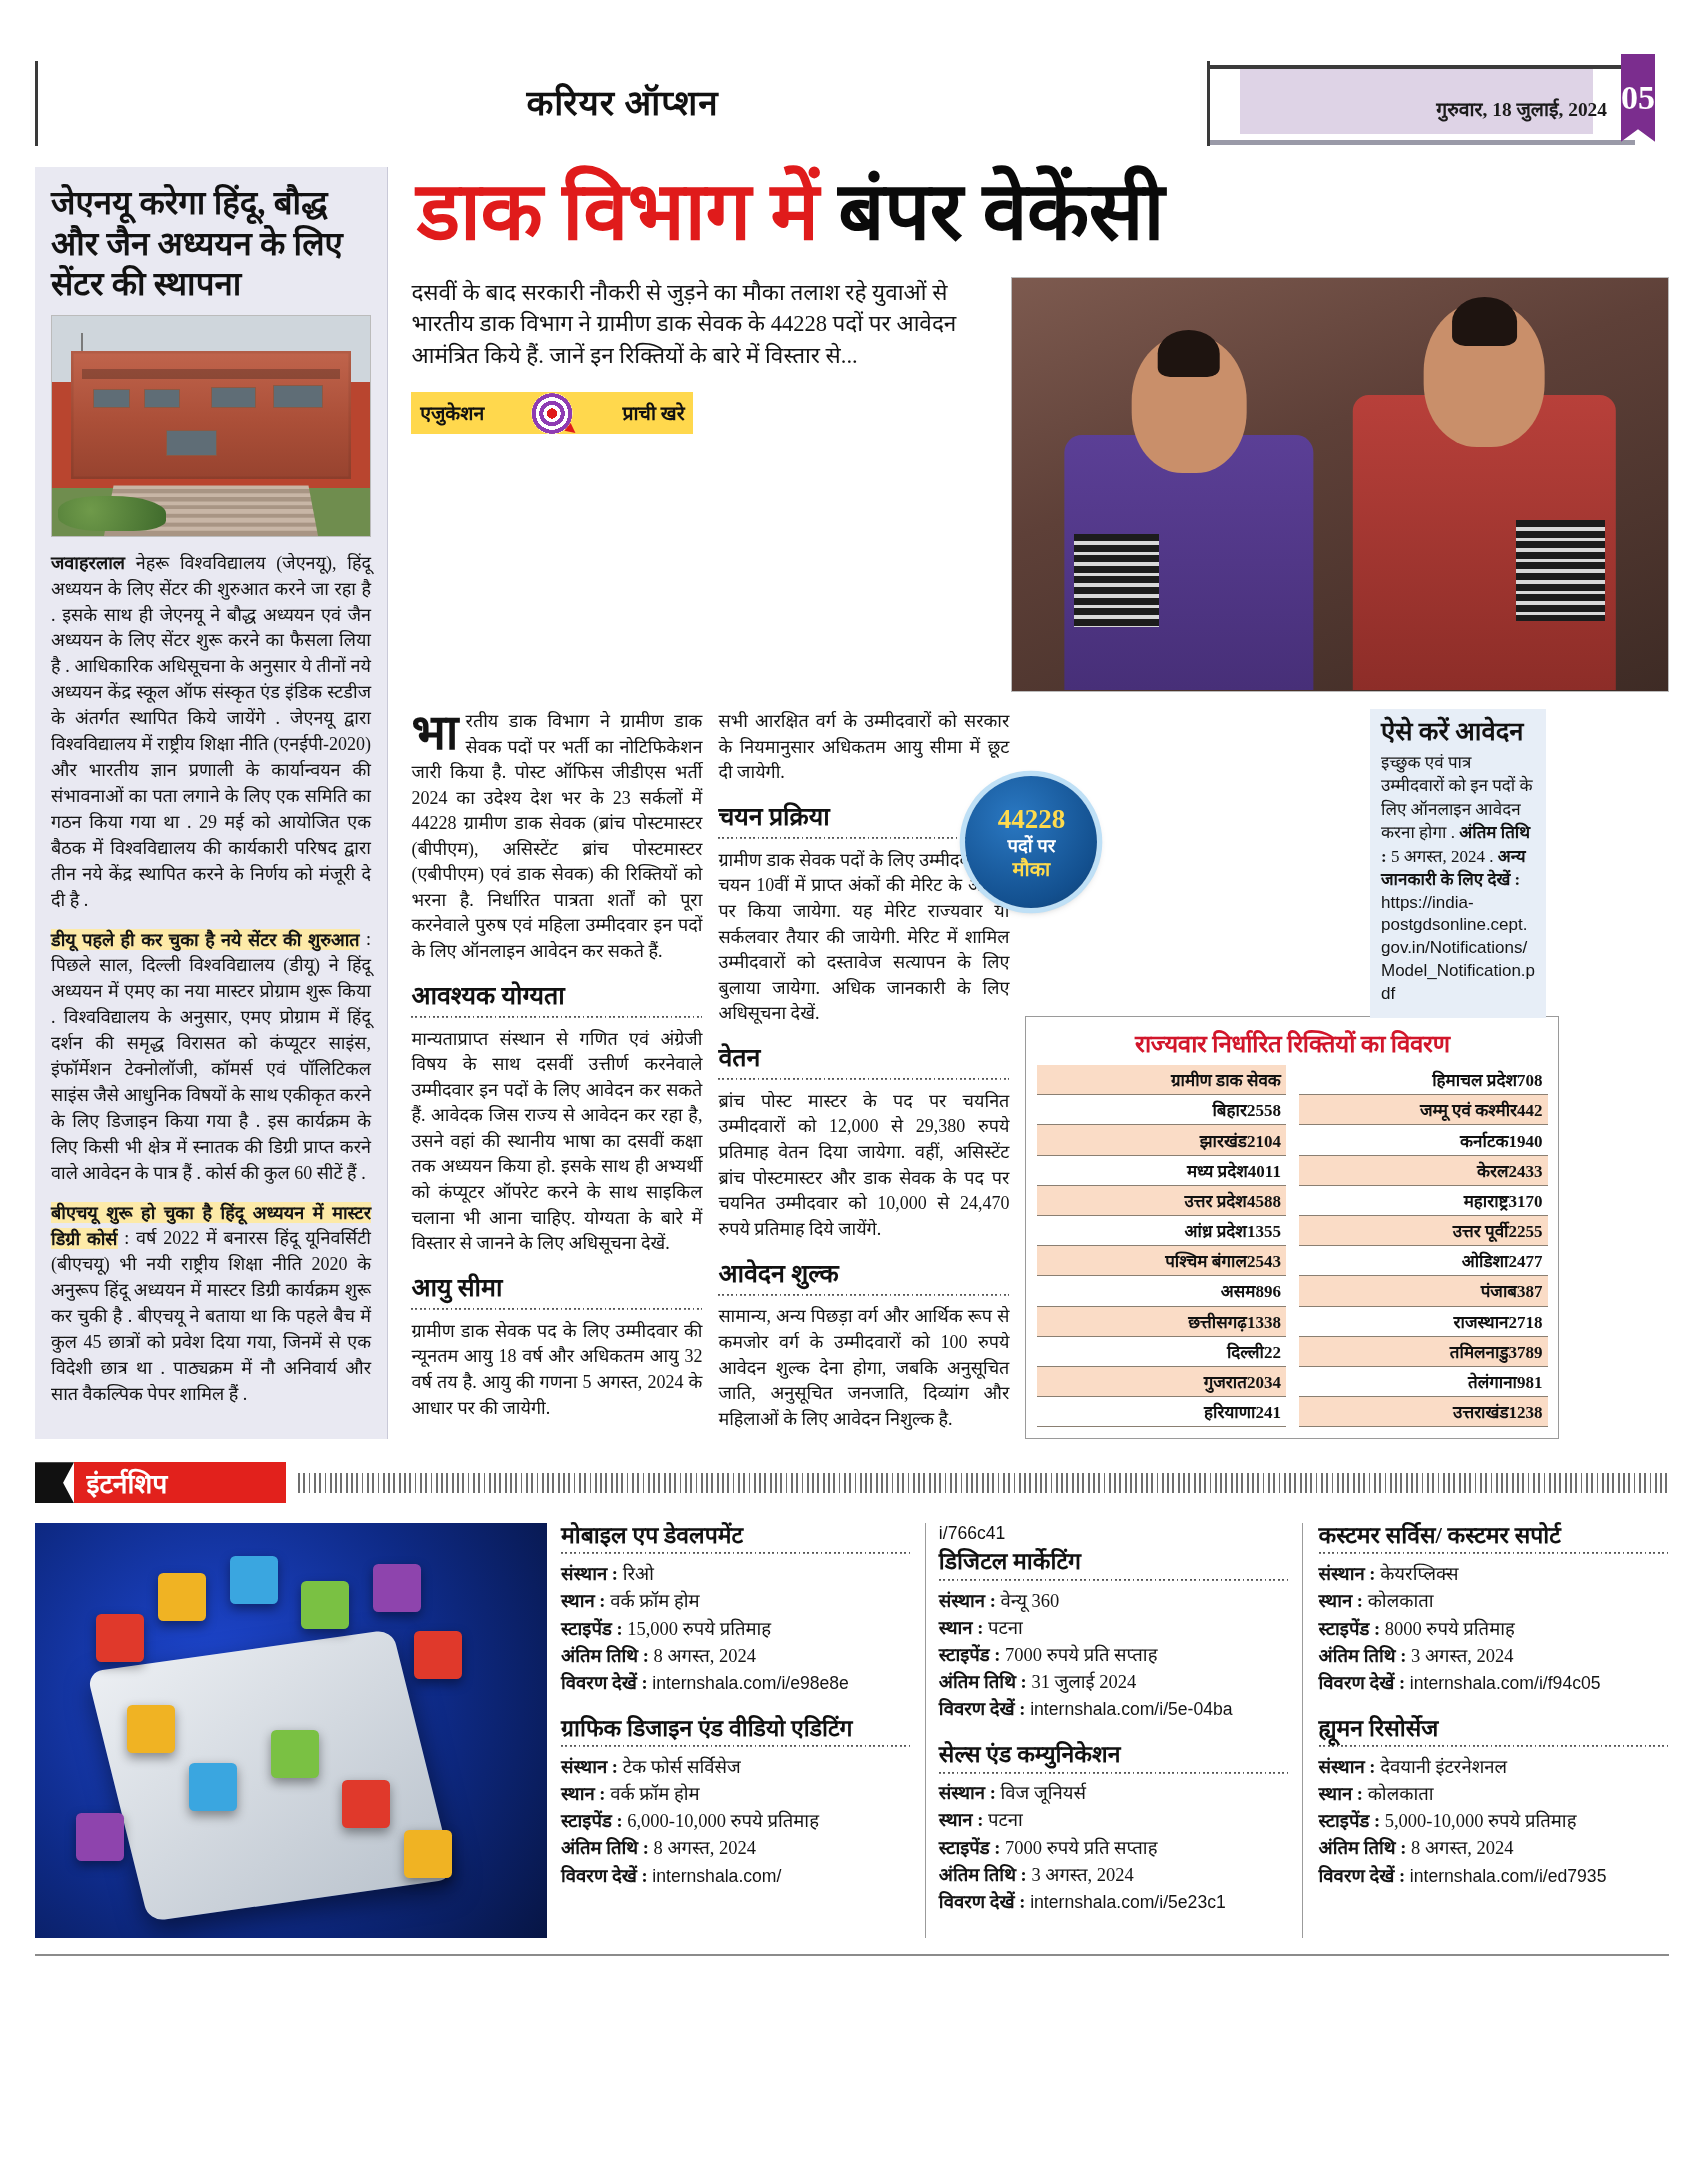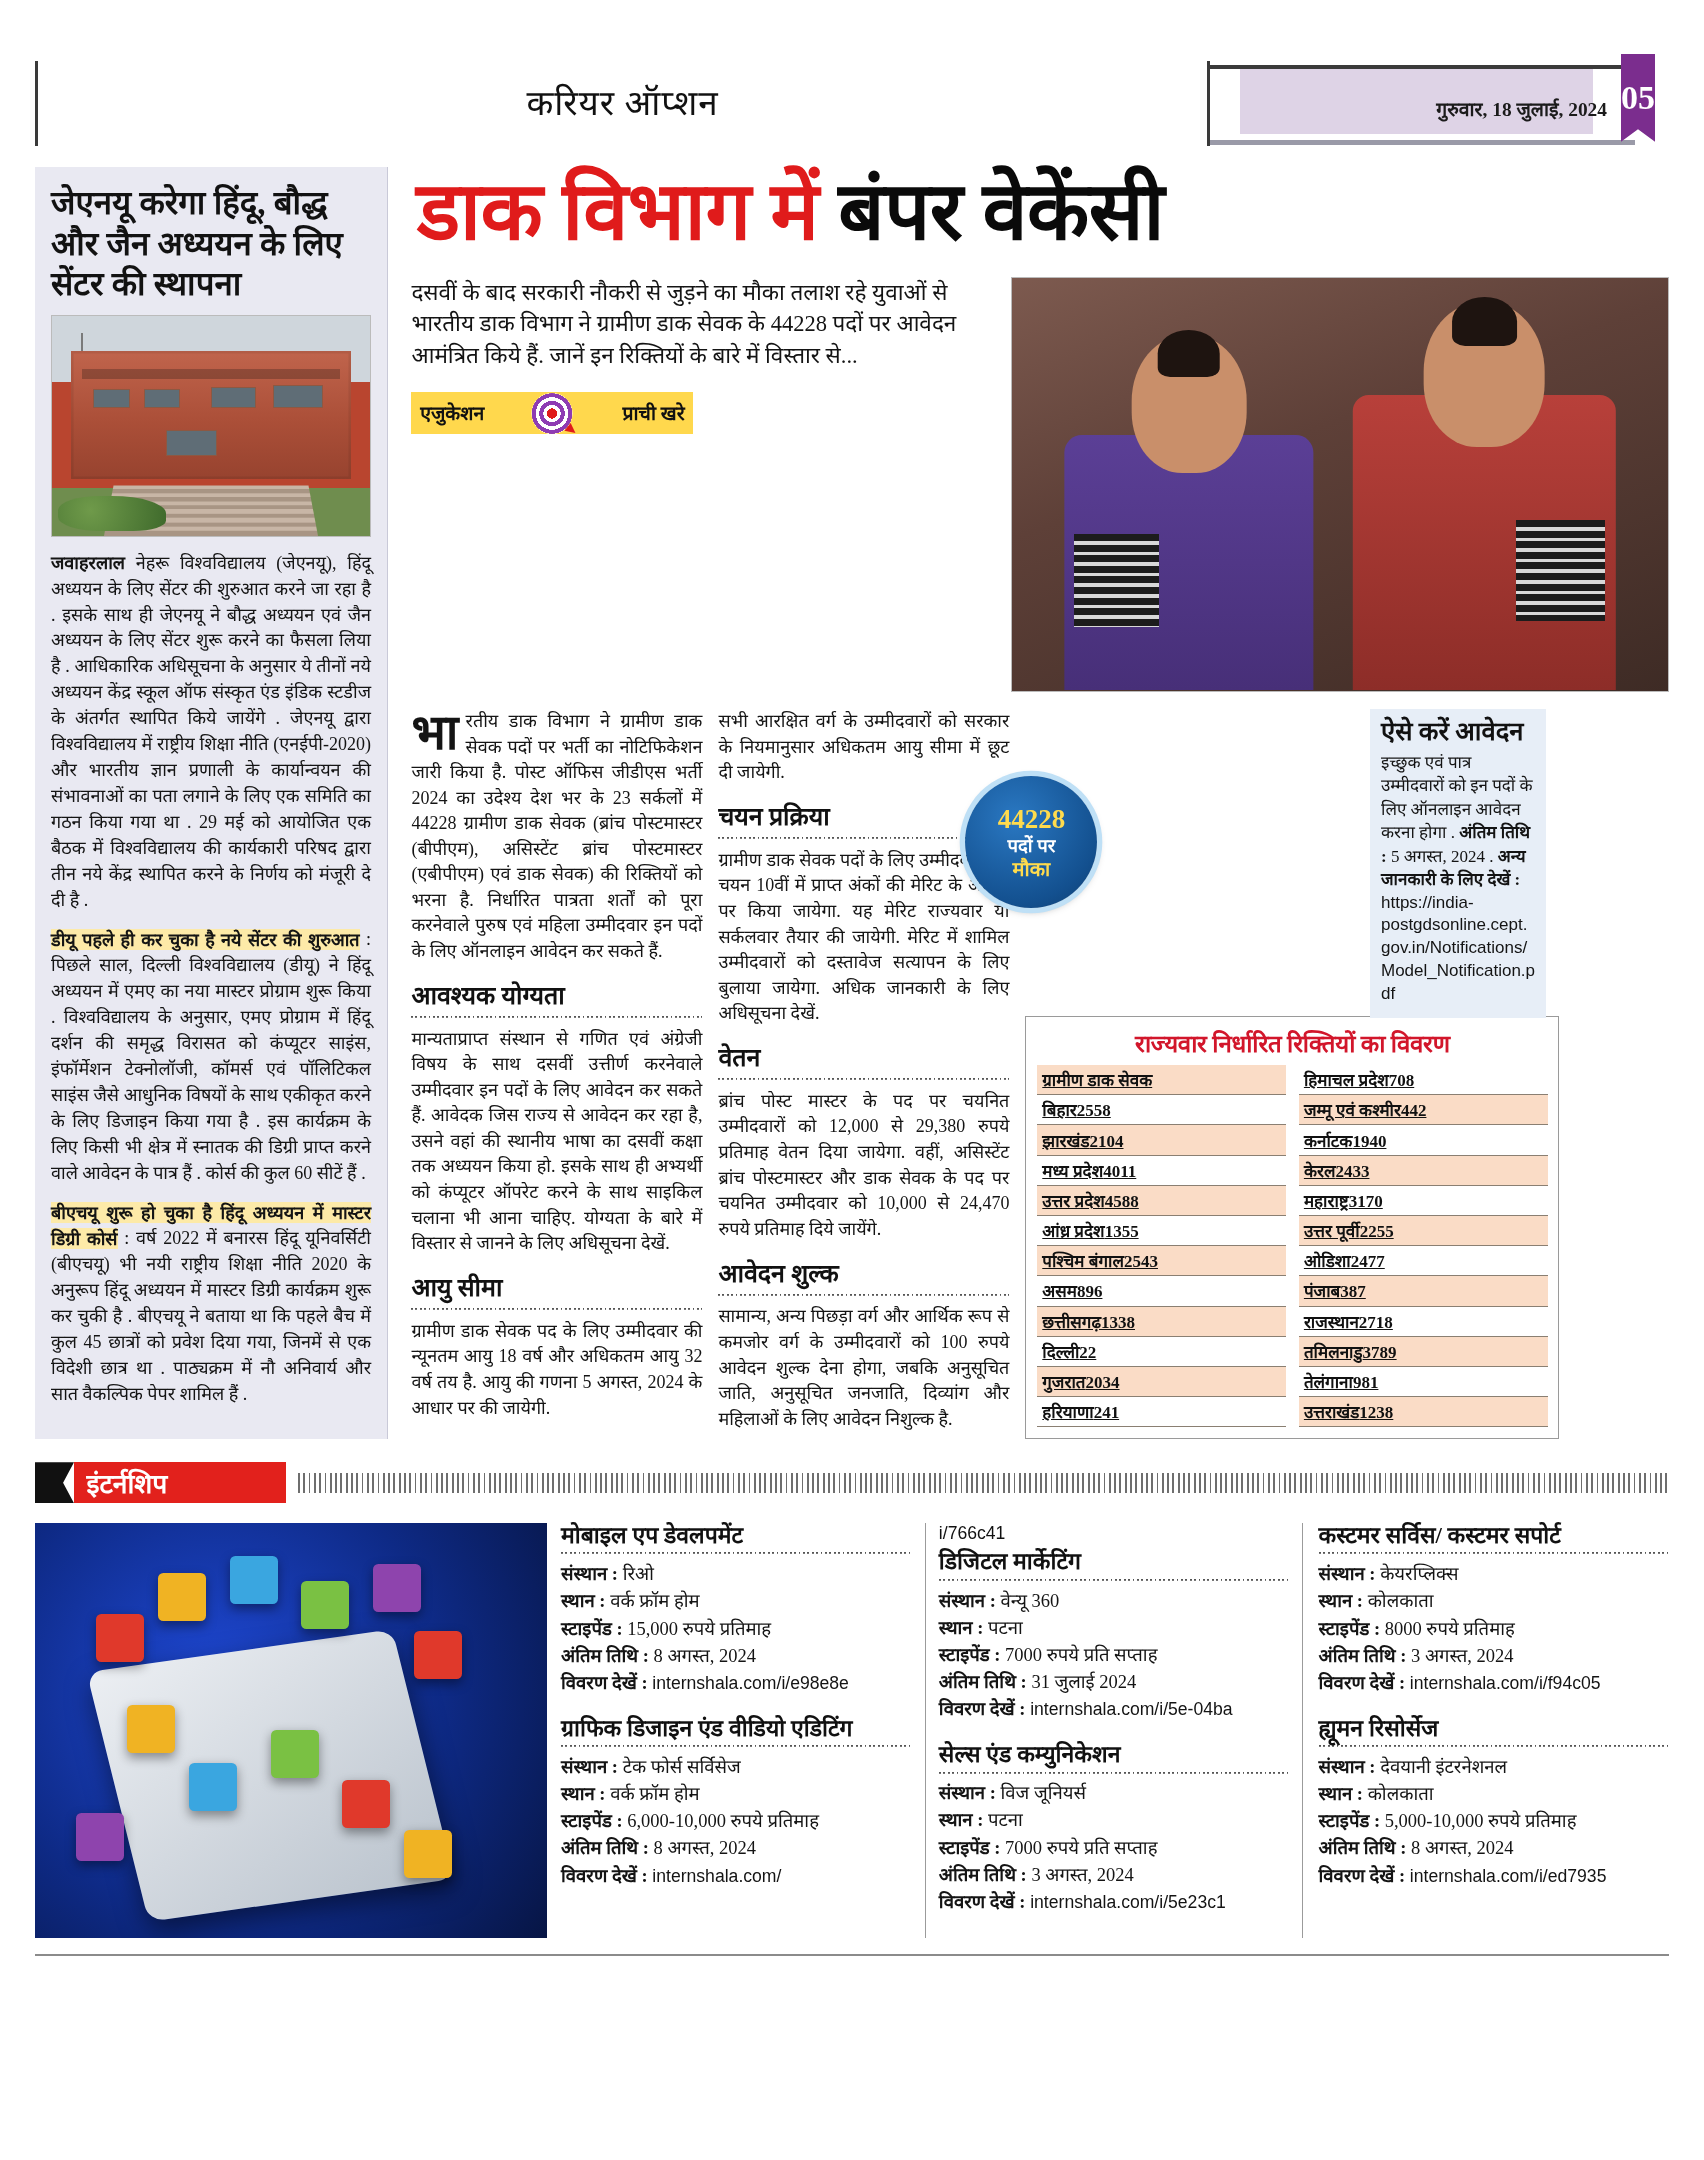--- a/index.html
+++ b/index.html
@@ -74,21 +74,21 @@
   .mh-center {
     flex: 1; position: relative; display: flex; align-items: center; justify-content: center;
     background: #fff; z-index: 2;
   }
   .mh-center::before, .mh-center::after{
     content:""; position:absolute; top:19.4px; bottom:1.8px; width:2.6px; background:#3a3a3a;
   }
   .mh-center::before{ left:0; }
   .mh-center::after{ right:0; }
   .section-title {
-    font-weight: 400; font-size: 35px; color: #111; letter-spacing: 0.9px;
+    font-weight: 700; font-size: 35px; color: #111; letter-spacing: 0.9px;
     padding-top: 12.4px;
   }
   .mh-right {
     width: 459px; position: relative; display:flex; align-items:center; justify-content:flex-end;
   }
   .mh-right-bg {
     position:absolute; right: 76px; top: 26.5px; width: 353px; height: 65px; background:#ded3e6;
   }
   .mh-date {
     position: relative; z-index: 3; font-size: 19.4px; font-weight: 700; color:#1b1b1b;
@@ -266,24 +266,23 @@
     border: 1.8px solid #9a9a9a; padding: 8.8px 10.6px 10.6px; background:#fff;
     width: 534px;
   }
   .vac-title {
     color: #d2162b; font-weight: 700; font-size: 24px; text-align: center;
     margin-bottom: 6.2px; letter-spacing:-0.3px;
   }
   .vac-grid { display: flex; gap: 12.4px; }
   .vac-col { flex: 1; }
   .vrow {
-    display: flex; justify-content: flex-start; align-items: baseline;
+    display: flex; justify-content: flex-end; align-items: baseline;
     font-size: 17px; padding: 3.1px 5.3px; border-bottom: 0.9px solid #8a7f72;
     font-weight: 600;
-    text-decoration: underline;
   }
   .vrow.alt { background: #fadcc6; }
   .vrow.head { font-weight: 700; background: #fadcc6; }
   .vrow .vnum { font-weight: 700; }
 
   
   .apply-box {
     position: absolute; right: 0; top: 0;
     width: 176px; background:#e7eef7; padding: 8.8px 10.6px 12.4px;
   }

